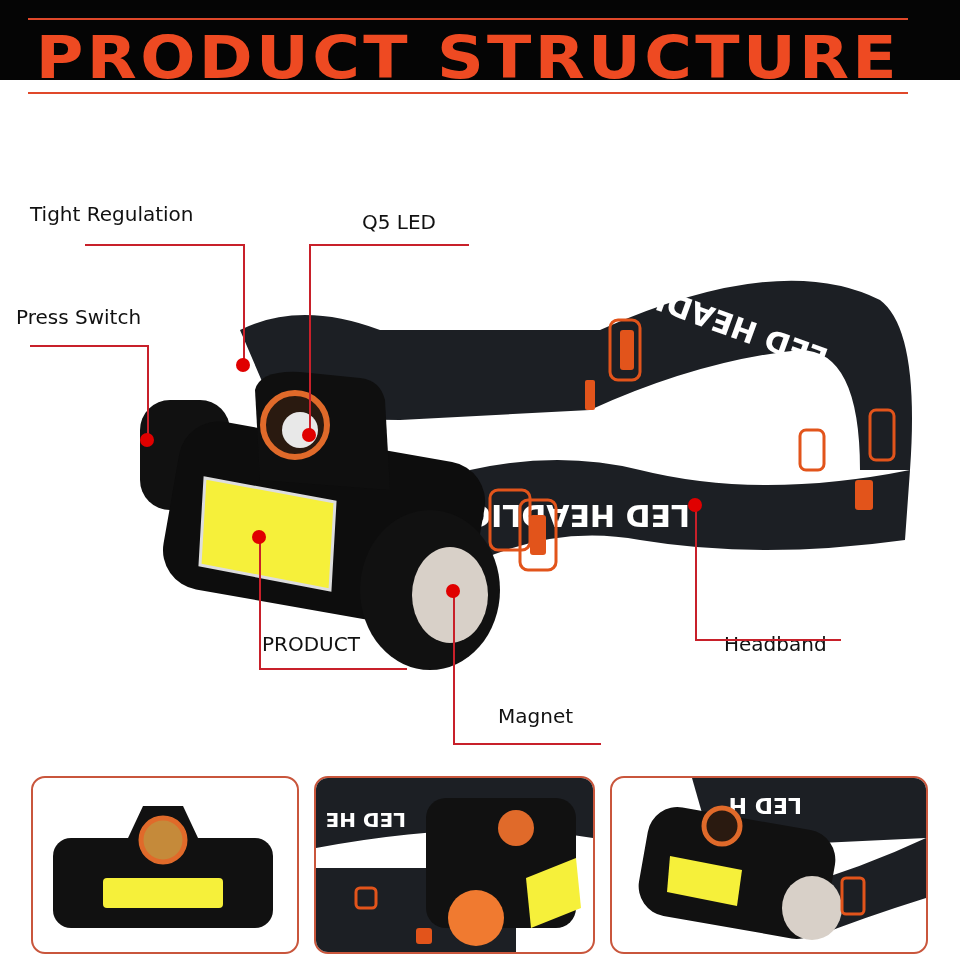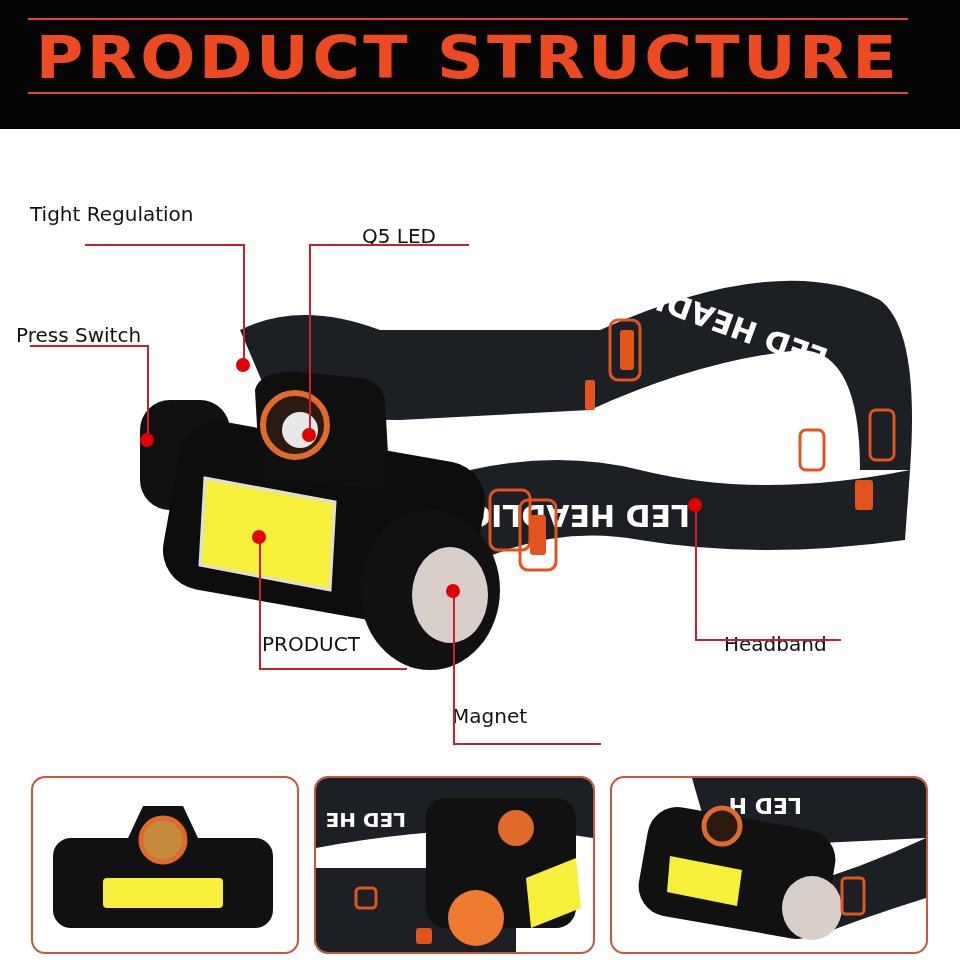--- a/index.html
+++ b/index.html
@@ -1,17 +1,17 @@
 <!DOCTYPE html>
 <html><head>
 <meta charset="utf-8">
 <style>
   html,body{margin:0;padding:0;background:#ffffff;}
   body{width:960px;height:960px;position:relative;overflow:hidden;font-family:"DejaVu Sans","Liberation Sans",sans-serif;}
-  .header{position:absolute;left:0;top:0;width:960px;height:129px;background:#050505;}
+  .header{position:absolute;left:0;top:0;width:960px;height:80px;background:#050505;}
   .hline{position:absolute;left:28px;width:880px;height:2px;background:#e0482a;}
   .title{position:absolute;left:28px;top:30px;width:880px;height:56px;color:#ee4a22;font-family:"DejaVu Sans",sans-serif;font-weight:bold;font-size:58px;line-height:56px;letter-spacing:3px;text-align:center;transform:scaleX(1.12);transform-origin:center;white-space:nowrap;}
   .label{position:absolute;font-size:20px;color:#111;white-space:nowrap;font-family:"DejaVu Sans",sans-serif;}
   .leader{position:absolute;background:#c8202a;}
   .dot{position:absolute;width:14px;height:14px;border-radius:50%;background:#e00000;}
   .thumb{position:absolute;top:776px;height:178px;border:2px solid #c9563c;border-radius:14px;background:#fff;overflow:hidden;box-sizing:border-box;}
   .strap-text{fill:#fff;font-family:"DejaVu Sans",sans-serif;font-weight:bold;}
 </style>
 </head>
 <body>
@@ -55,36 +55,36 @@
     <ellipse cx="430" cy="590" rx="70" ry="80" fill="#111"></ellipse>
     <ellipse cx="450" cy="595" rx="38" ry="48" fill="#d8d0c8"></ellipse>
   </g>
 </svg>
 
 <div class="label" style="left:30px;top:202px">Tight Regulation</div>
 <div class="leader" style="left:85px;top:244px;width:160px;height:2px"></div>
 <div class="leader" style="left:243px;top:244px;width:2px;height:120px"></div>
 <div class="dot" style="left:236px;top:358px"></div>
 
-<div class="label" style="left:362px;top:224px">Q5 LED</div>
+<div class="label" style="left:362px;top:210px">Q5 LED</div>
 <div class="leader" style="left:309px;top:244px;width:160px;height:2px"></div>
 <div class="leader" style="left:309px;top:244px;width:2px;height:190px"></div>
 <div class="dot" style="left:302px;top:428px"></div>
 
-<div class="label" style="left:16px;top:323px">Press Switch</div>
+<div class="label" style="left:16px;top:305px">Press Switch</div>
 <div class="leader" style="left:30px;top:345px;width:118px;height:2px"></div>
 <div class="leader" style="left:147px;top:345px;width:2px;height:90px"></div>
 <div class="dot" style="left:140px;top:433px"></div>
 
 <div class="label" style="left:262px;top:632px">PRODUCT</div>
 <div class="leader" style="left:259px;top:536px;width:2px;height:133px"></div>
 <div class="leader" style="left:259px;top:668px;width:148px;height:2px"></div>
 <div class="dot" style="left:252px;top:530px"></div>
 
-<div class="label" style="left:452px;top:704px">Magnet</div>
+<div class="label" style="left:498px;top:704px">Magnet</div>
 <div class="leader" style="left:453px;top:590px;width:2px;height:154px"></div>
 <div class="leader" style="left:453px;top:743px;width:148px;height:2px"></div>
 <div class="dot" style="left:446px;top:584px"></div>
 
 <div class="label" style="left:724px;top:632px">Headband</div>
 <div class="leader" style="left:695px;top:504px;width:2px;height:136px"></div>
 <div class="leader" style="left:695px;top:639px;width:146px;height:2px"></div>
 <div class="dot" style="left:688px;top:498px"></div>
 
 <div class="thumb" style="left:31px;width:268px">

